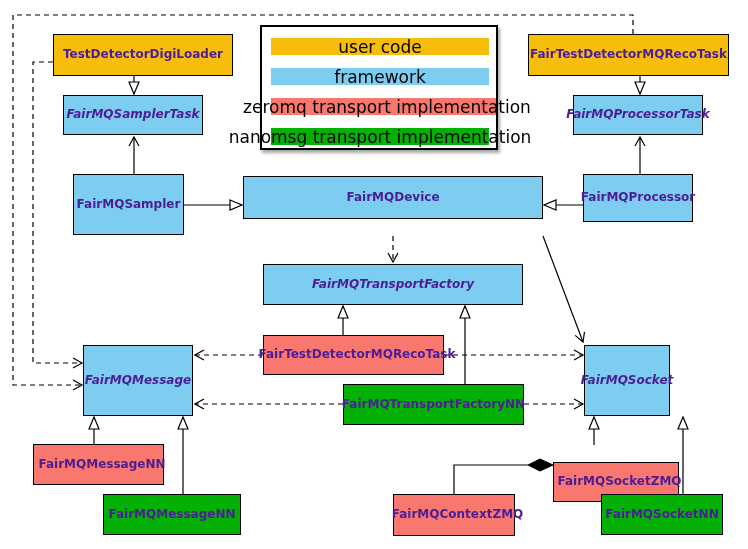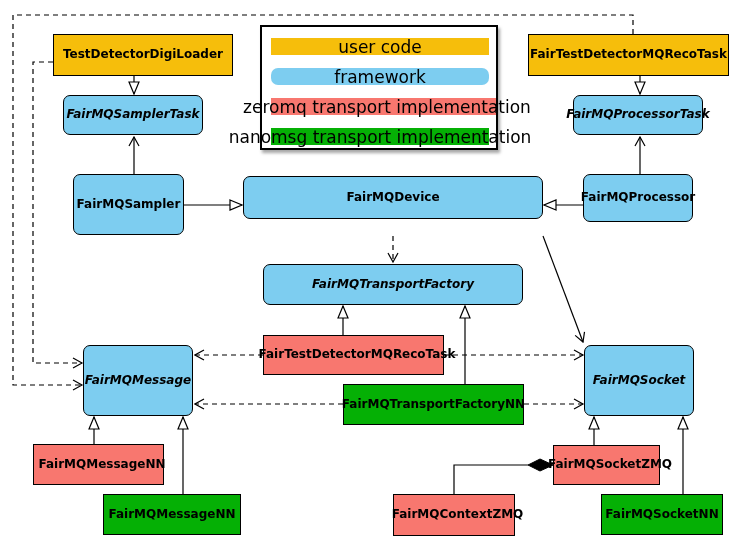--- a/index.html
+++ b/index.html
@@ -4,25 +4,25 @@
 <style>
   html,body{margin:0;padding:0;background:#fff;}
   #canvas{
     position:relative;width:748px;height:549px;background:#fff;overflow:hidden;
     font-family:"DejaVu Sans","Liberation Sans",sans-serif;
   }
   #wires{position:absolute;left:0;top:0;width:748px;height:549px;}
   .node{
     position:absolute;box-sizing:border-box;border:1.5px solid #000;
     display:flex;align-items:center;justify-content:center;
-    font-weight:bold;font-size:12px;color:#000000;line-height:1.1;white-space:nowrap;
+    font-weight:bold;font-size:12px;color:#4c1d95;line-height:1.1;white-space:nowrap;
   }
   .abstract{font-style:italic;}
   .c-user{background:var(--c-user);}
-  .c-fw{background:var(--c-fw);border-radius:7px;}
+  .c-fw{background:var(--c-fw);}
   .c-zmq{background:var(--c-zmq);padding-left:7px;}
   .c-nn{background:var(--c-nn);}
   .legend{
     position:absolute;left:260px;top:25px;width:238px;height:125px;
     box-sizing:border-box;background:#fff;border:2px solid #000;
     box-shadow:2px 3px 3px rgba(0,0,0,0.35);
   }
   .legend-bar{
     position:absolute;left:9px;width:218px;height:17px;
     display:flex;align-items:center;justify-content:center;
@@ -87,23 +87,23 @@
   <div class="node c-fw" style="left:73px;top:174px;width:111px;height:61px">FairMQSampler</div>
   <div class="node c-fw" style="left:243px;top:176px;width:300px;height:43px">FairMQDevice</div>
   <div class="node c-fw" style="left:583px;top:174px;width:110px;height:48px">FairMQProcessor</div>
 
   <div class="node c-fw abstract" style="left:263px;top:264px;width:260px;height:41px">FairMQTransportFactory</div>
 
   <div class="node c-zmq" style="left:263px;top:335px;width:181px;height:40px">FairTestDetectorMQRecoTask</div>
   <div class="node c-nn" style="left:343px;top:384px;width:181px;height:41px">FairMQTransportFactoryNN</div>
 
   <div class="node c-fw abstract" style="left:83px;top:345px;width:110px;height:71px">FairMQMessage</div>
-  <div class="node c-fw abstract" style="left:584px;top:345px;width:110px;height:71px">FairMQSocket</div>
+  <div class="node c-fw abstract" style="left:584px;top:345px;width:86px;height:71px">FairMQSocket</div>
 
   <div class="node c-zmq" style="left:33px;top:444px;width:131px;height:41px">FairMQMessageNN</div>
   <div class="node c-nn" style="left:103px;top:494px;width:138px;height:41px">FairMQMessageNN</div>
 
-  <div class="node c-zmq" style="left:553px;top:445px;width:107px;height:40px">FairMQSocketZMQ</div>
+  <div class="node c-zmq" style="left:553px;top:462px;width:126px;height:40px">FairMQSocketZMQ</div>
   <div class="node c-nn" style="left:601px;top:494px;width:122px;height:41px">FairMQSocketNN</div>
 
   <div class="node c-zmq" style="left:393px;top:494px;width:122px;height:42px">FairMQContextZMQ</div>
 
 </div>
 
 </body></html>

